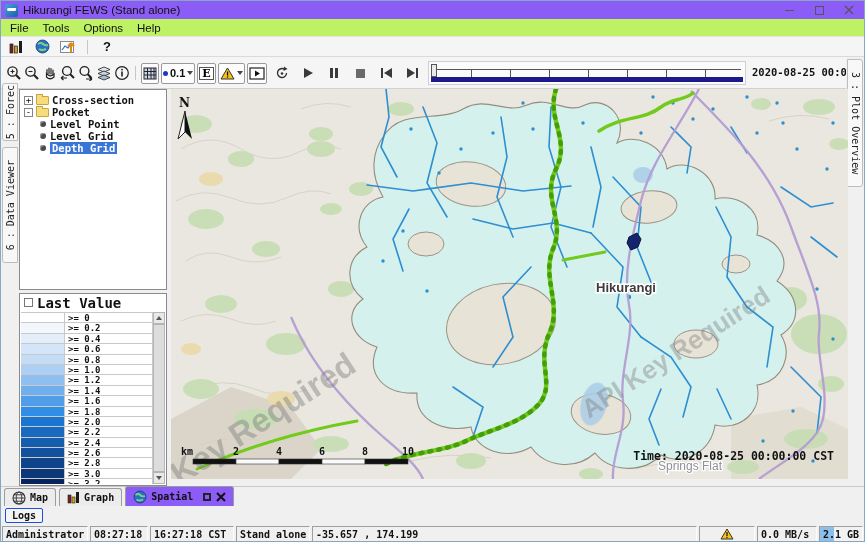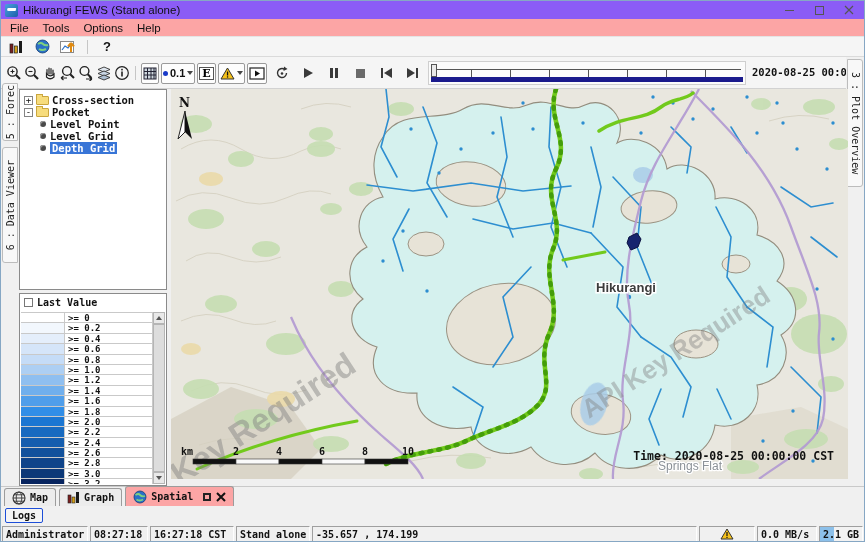--- a/index.html
+++ b/index.html
@@ -14,21 +14,21 @@
               background:linear-gradient(135deg,#4aa0e0,#1b5fa8); position:relative; flex:0 0 auto; }
   .app-icon:before { content:""; position:absolute; left:2px; right:2px; top:4px; height:3px;
                      background:#fff; border-radius:2px 2px 0 4px; transform:skewX(-18deg); }
   .title-text { font-size:11.5px; color:#111; }
   .win-controls { margin-left:auto; display:flex; height:100%; }
   .win-btn { width:30px; display:flex; align-items:center; justify-content:center; }
   .glyph-min { width:9px; height:1px; background:#555; }
   .glyph-max { width:9px; height:9px; border:1px solid #555; }
 
   
-  .menubar { position:absolute; top:18px; left:0; right:0; height:17px; background:#fca5a5;
+  .menubar { position:absolute; top:18px; left:0; right:0; height:17px; background:#bef264;
              display:flex; align-items:center; font-size:11.5px; color:#111; padding-left:2px; }
   .menu-item { padding:0 7px; }
 
   
   .toolbar1 { position:absolute; top:35px; left:0; right:0; height:21px; background:#f5f5f5;
               border-top:1px solid #e4e4e4; border-bottom:1px solid #dadada;
               display:flex; align-items:center; padding-left:4px; gap:4px; }
   .tb1-btn { width:22px; height:18px; display:flex; align-items:center; justify-content:center; }
   .sep { width:1px; height:14px; background:#c6c6c6; margin:0 4px; }
   .help-label { font-weight:700; font-size:13px; color:#111; }
@@ -87,21 +87,21 @@
             margin-right:3px; position:relative; flex:0 0 auto; }
   .folder:before { content:""; position:absolute; top:-3px; left:-1px; width:5px; height:2px;
                    background:#f7dc7c; border:1px solid #caa63e; border-bottom:none; }
   .bullet { width:6px; height:6px; border-radius:50%; background:#4a4a4a; margin:0 4px 0 2px;
             box-shadow:inset 1px 1px 0 #9a9a9a; flex:0 0 auto; }
   .leaf { padding-left:16px; }
   .tlabel.selected { background:#3875d7; color:#fff; padding:0 2px; }
 
   .legend-box { position:absolute; left:0; right:2px; top:204px; bottom:0; background:#fff; border:1px solid #8a8a8a; }
   .legend-head { height:17px; display:flex; align-items:center; gap:4px; padding:0 4px;
-                 font-family:"DejaVu Sans Mono",monospace; font-size:10px; font-weight:700; color:#111; }
+                 font-family:"DejaVu Sans Mono",monospace; font-size:14px; font-weight:700; color:#111; }
   .cb { width:9px; height:9px; border:1px solid #777; background:#fff; flex:0 0 auto; }
   .legend-body { position:absolute; top:18px; bottom:1px; left:1px; right:1px; display:flex; overflow:hidden; }
   .legend-rows { flex:1; overflow:hidden; border-top:1px solid #c9c9c9; }
   .legend-row { display:flex; height:10.4px; border-bottom:1px solid #c9c9c9; }
   .legend-swatch { width:44px; border-right:1px solid #c9c9c9; flex:0 0 auto; }
   .legend-label { flex:1; font-family:"DejaVu Sans Mono",monospace; font-size:9px; font-weight:700;
                   line-height:10px; padding-left:3px; color:#111; }
   .vscroll { width:13px; background:#f0f0f0; border-left:1px solid #c9c9c9; position:relative; flex:0 0 auto; }
   .sbtn { position:absolute; left:0; right:0; height:12px; background:#e9e9e9; border:1px solid #b5b5b5;
           display:flex; align-items:center; justify-content:center; }
@@ -119,21 +119,21 @@
   .north    { font:700 12px "DejaVu Serif",serif; fill:#111; }
   .wmark  { font:700 33px "Liberation Sans",sans-serif; fill:#7e7e7e; opacity:.45; }
   .wmark2 { font:700 26px "Liberation Sans",sans-serif; fill:#7e7e7e; opacity:.4; }
 
   
   .tabbar { position:absolute; left:0; top:485px; right:0; height:20px; display:flex; align-items:flex-end;
             padding-left:3px; gap:3px; background:#f0f0f0; border-top:1px solid #c9c9c9; }
   .btab { display:flex; align-items:center; gap:4px; height:18px; padding:0 7px; border:1px solid #9c9c9c;
           border-bottom:none; border-radius:3px 3px 0 0; background:#ececec;
           font:700 10px "DejaVu Sans Mono",monospace; color:#111; }
-  .btab.active { background:#fca5a5; height:20px; }
+  .btab.active { background:#8b5cf6; height:20px; }
   .tab-ctl { display:flex; gap:5px; margin-left:6px; align-items:center; }
   .glyph-sq { width:8px; height:8px; border:2px solid #222; }
 
   .logsrow { position:absolute; left:0; top:505px; right:0; height:19px; background:#f0f0f0;
              display:flex; align-items:center; padding-left:4px; }
   .logs-btn { height:15px; padding:0 6px; border:1px solid #1d4ed8; border-radius:2px; background:#f4f4f4;
               font:700 10px "DejaVu Sans Mono",monospace; color:#111; display:flex; align-items:center; }
 
   .statusbar { position:absolute; left:0; top:524px; right:0; height:18px; background:#f0f0f0;
                display:flex; gap:2px; padding:1px; }

